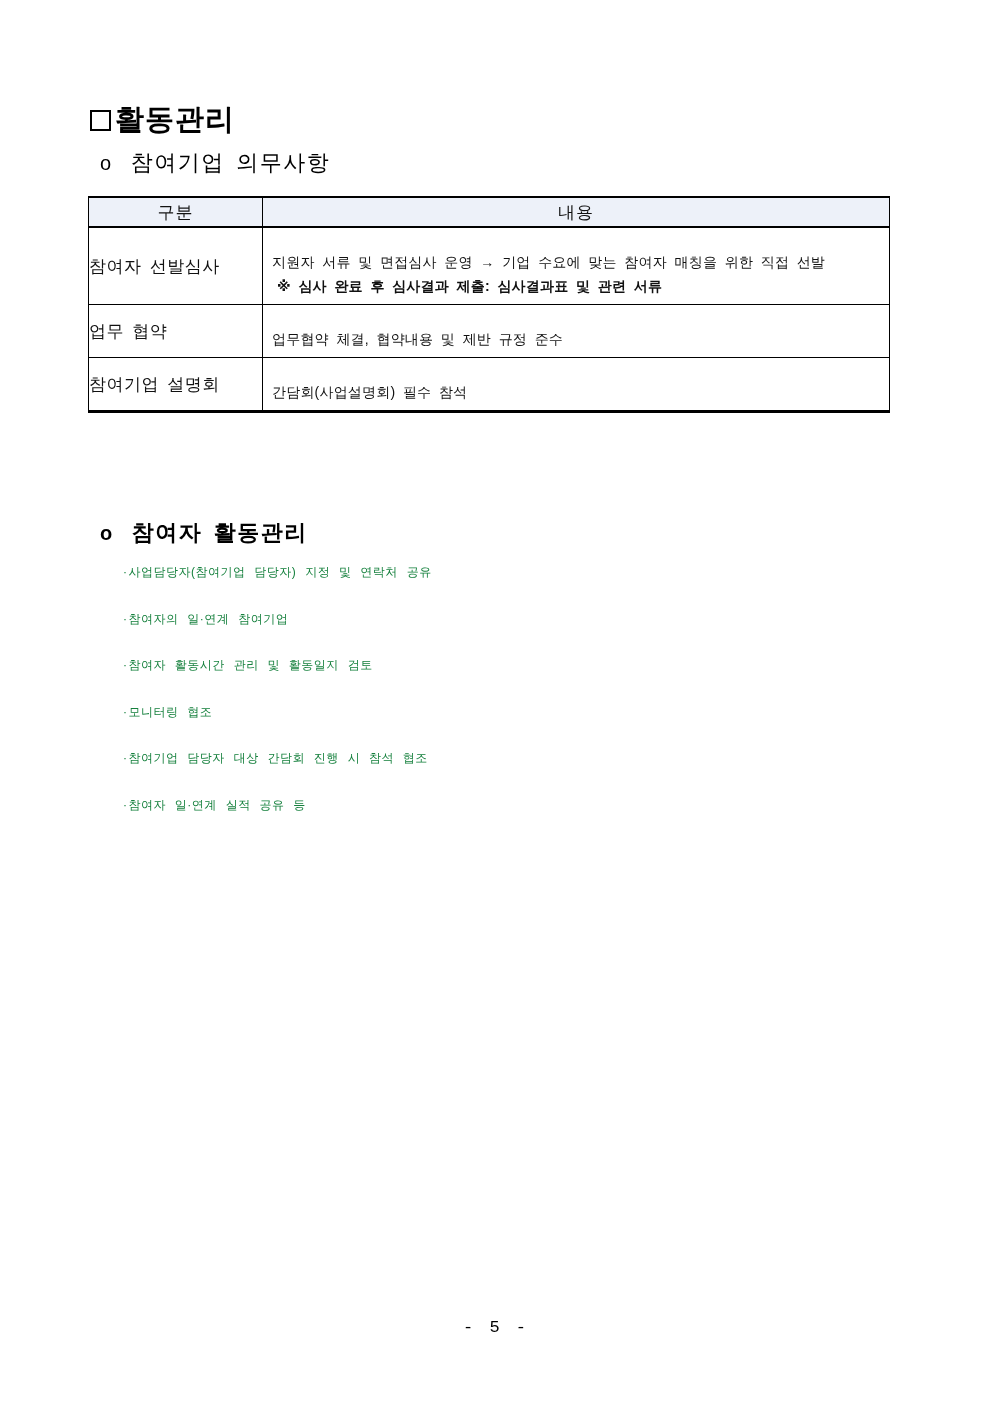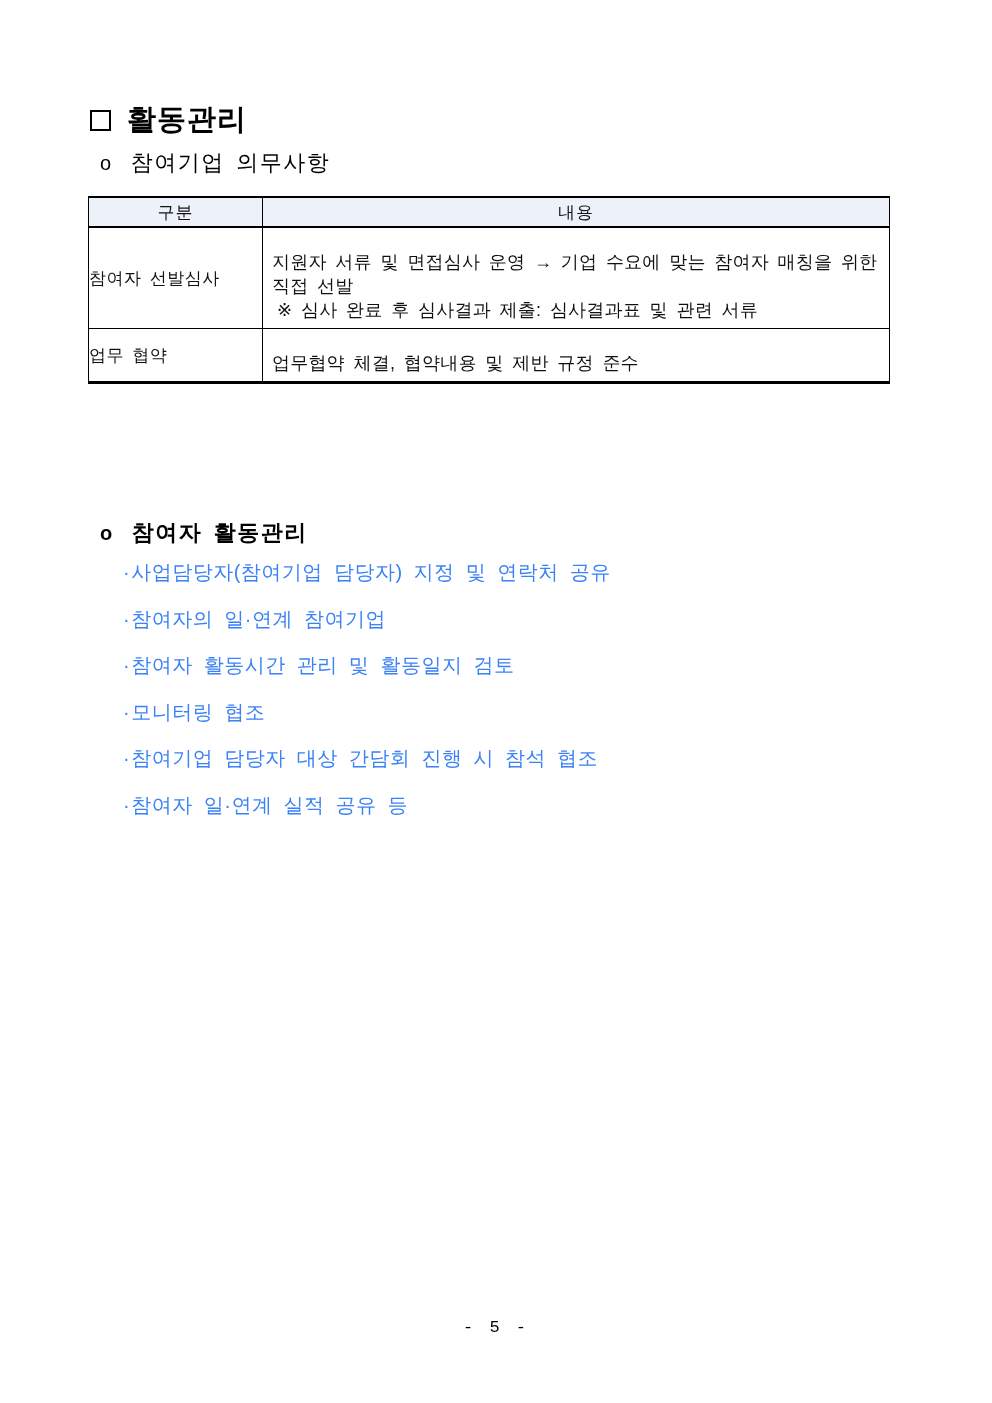--- a/index.html
+++ b/index.html
@@ -13,21 +13,21 @@
     overflow: hidden;
   }
 
   
   .doc-title-row {
     position: absolute;
     left: 90px;
     top: 100px;
     display: flex;
     align-items: center;
-    gap: 16px;
+    gap: 4px;
   }
   .checkbox-square {
     width: 21px;
     height: 21px;
     border: 2px solid #000000;
     display: inline-block;
     flex: 0 0 auto;
   }
   .doc-title-text {
     font-size: 29px;
@@ -76,44 +76,44 @@
     border-bottom: 2px solid #000000;
   }
   td.cat {
     width: 174px;
     text-align: left;
     font-size: 17px;
     letter-spacing: 0.5px;
     word-spacing: 3px;
   }
   td.content {
-    font-size: 18px;
+    font-size: 14px;
     padding: 22px 8px 6px 9px;
     letter-spacing: 0.2px;
     word-spacing: 3.5px;
     line-height: 24px;
   }
   tr.row-tall td { height: 62px; }
   tr.row-std td { height: 47px; }
-  .content .line2 { padding-left: 5px; }
+  .content .line2 { padding-left: 5px; font-weight: bold; }
 
   
   .activity-list {
     position: absolute;
     left: 123px;
     top: 560px;
     list-style: none;
   }
   .activity-list li {
-    font-size: 20px;
+    font-size: 12px;
     line-height: 24px;
     letter-spacing: 0.5px;
     word-spacing: 5px;
     margin-bottom: 22.5px;
-    color: #3b82f6;
+    color: #15803d;
     white-space: nowrap;
   }
   .activity-list .dot { margin-right: 1px; }
 
   
   .page-footer {
     position: absolute;
     top: 1318px;
     left: 0;
     width: 100%;
@@ -155,20 +155,24 @@
         <td class="cat">참여자 선발심사</td>
         <td class="content">
           <div>지원자 서류 및 면접심사 운영 → 기업 수요에 맞는 참여자 매칭을 위한 직접 선발</div>
           <div class="line2">※ 심사 완료 후 심사결과 제출: 심사결과표 및 관련 서류</div>
         </td>
       </tr>
       <tr class="row-std">
         <td class="cat">업무 협약</td>
         <td class="content">업무협약 체결, 협약내용 및 제반 규정 준수</td>
       </tr>
+      <tr class="row-std">
+        <td class="cat">참여기업 설명회</td>
+        <td class="content">간담회(사업설명회) 필수 참석</td>
+      </tr>
     </tbody>
   </table>
 
   <div class="section-title" id="section2-title">
     <span class="marker">o</span>
     <span>참여자 활동관리</span>
   </div>
 
   <ul class="activity-list">
     <li><span class="dot">·</span><span>사업담당자(참여기업 담당자) 지정 및 연락처 공유</span></li>

